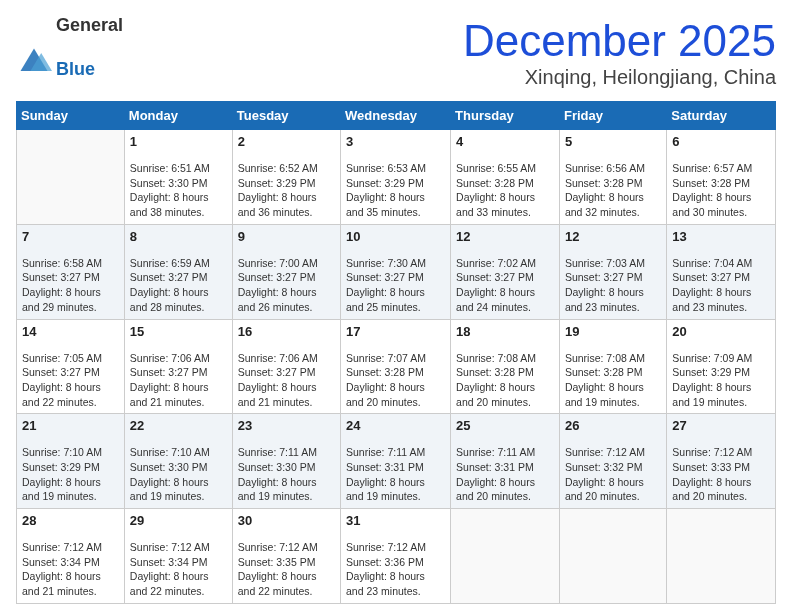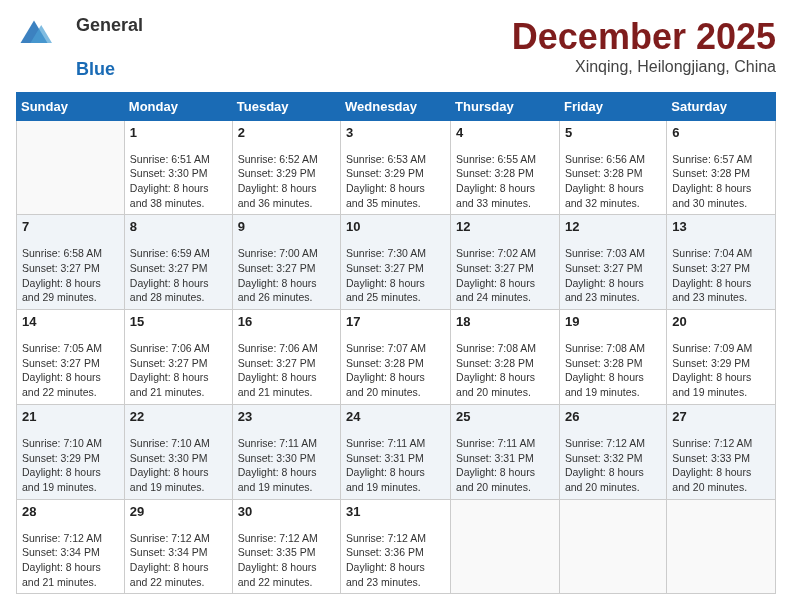--- a/index.html
+++ b/index.html
@@ -11,22 +11,21 @@
       padding: 16px;
     }
     .header {
       display: flex;
       justify-content: space-between;
       align-items: flex-start;
       margin-bottom: 12px;
     }
     .logo {
       display: flex;
-      align-items: flex-start;
-      gap: 20px;
+      align-items: flex-end;
     }
     .logo-text {
       display: flex;
       flex-direction: column;
       line-height: 1.1;
     }
     .logo-general {
       font-size: 18px;
       font-weight: bold;
       color: #333;
@@ -39,26 +38,26 @@
     }
     .logo-icon {
       width: 36px;
       height: 36px;
       margin-right: 4px;
     }
     .title-area {
       text-align: right;
     }
     .month-title {
-      font-size: 36px;
-      font-weight: bold;
-      color: #7f1d1d;
+      font-size: 44px;
+      font-weight: normal;
+      color: #1d4ed8;
     }
     .location {
-      font-size: 16px;
+      font-size: 20px;
       color: #444;
     }
     .calendar {
       width: 100%;
       border-collapse: collapse;
       font-size: 11px;
       padding-left: 28px;
     }
     .calendar thead th {
       background-color: #1a6bb5;

